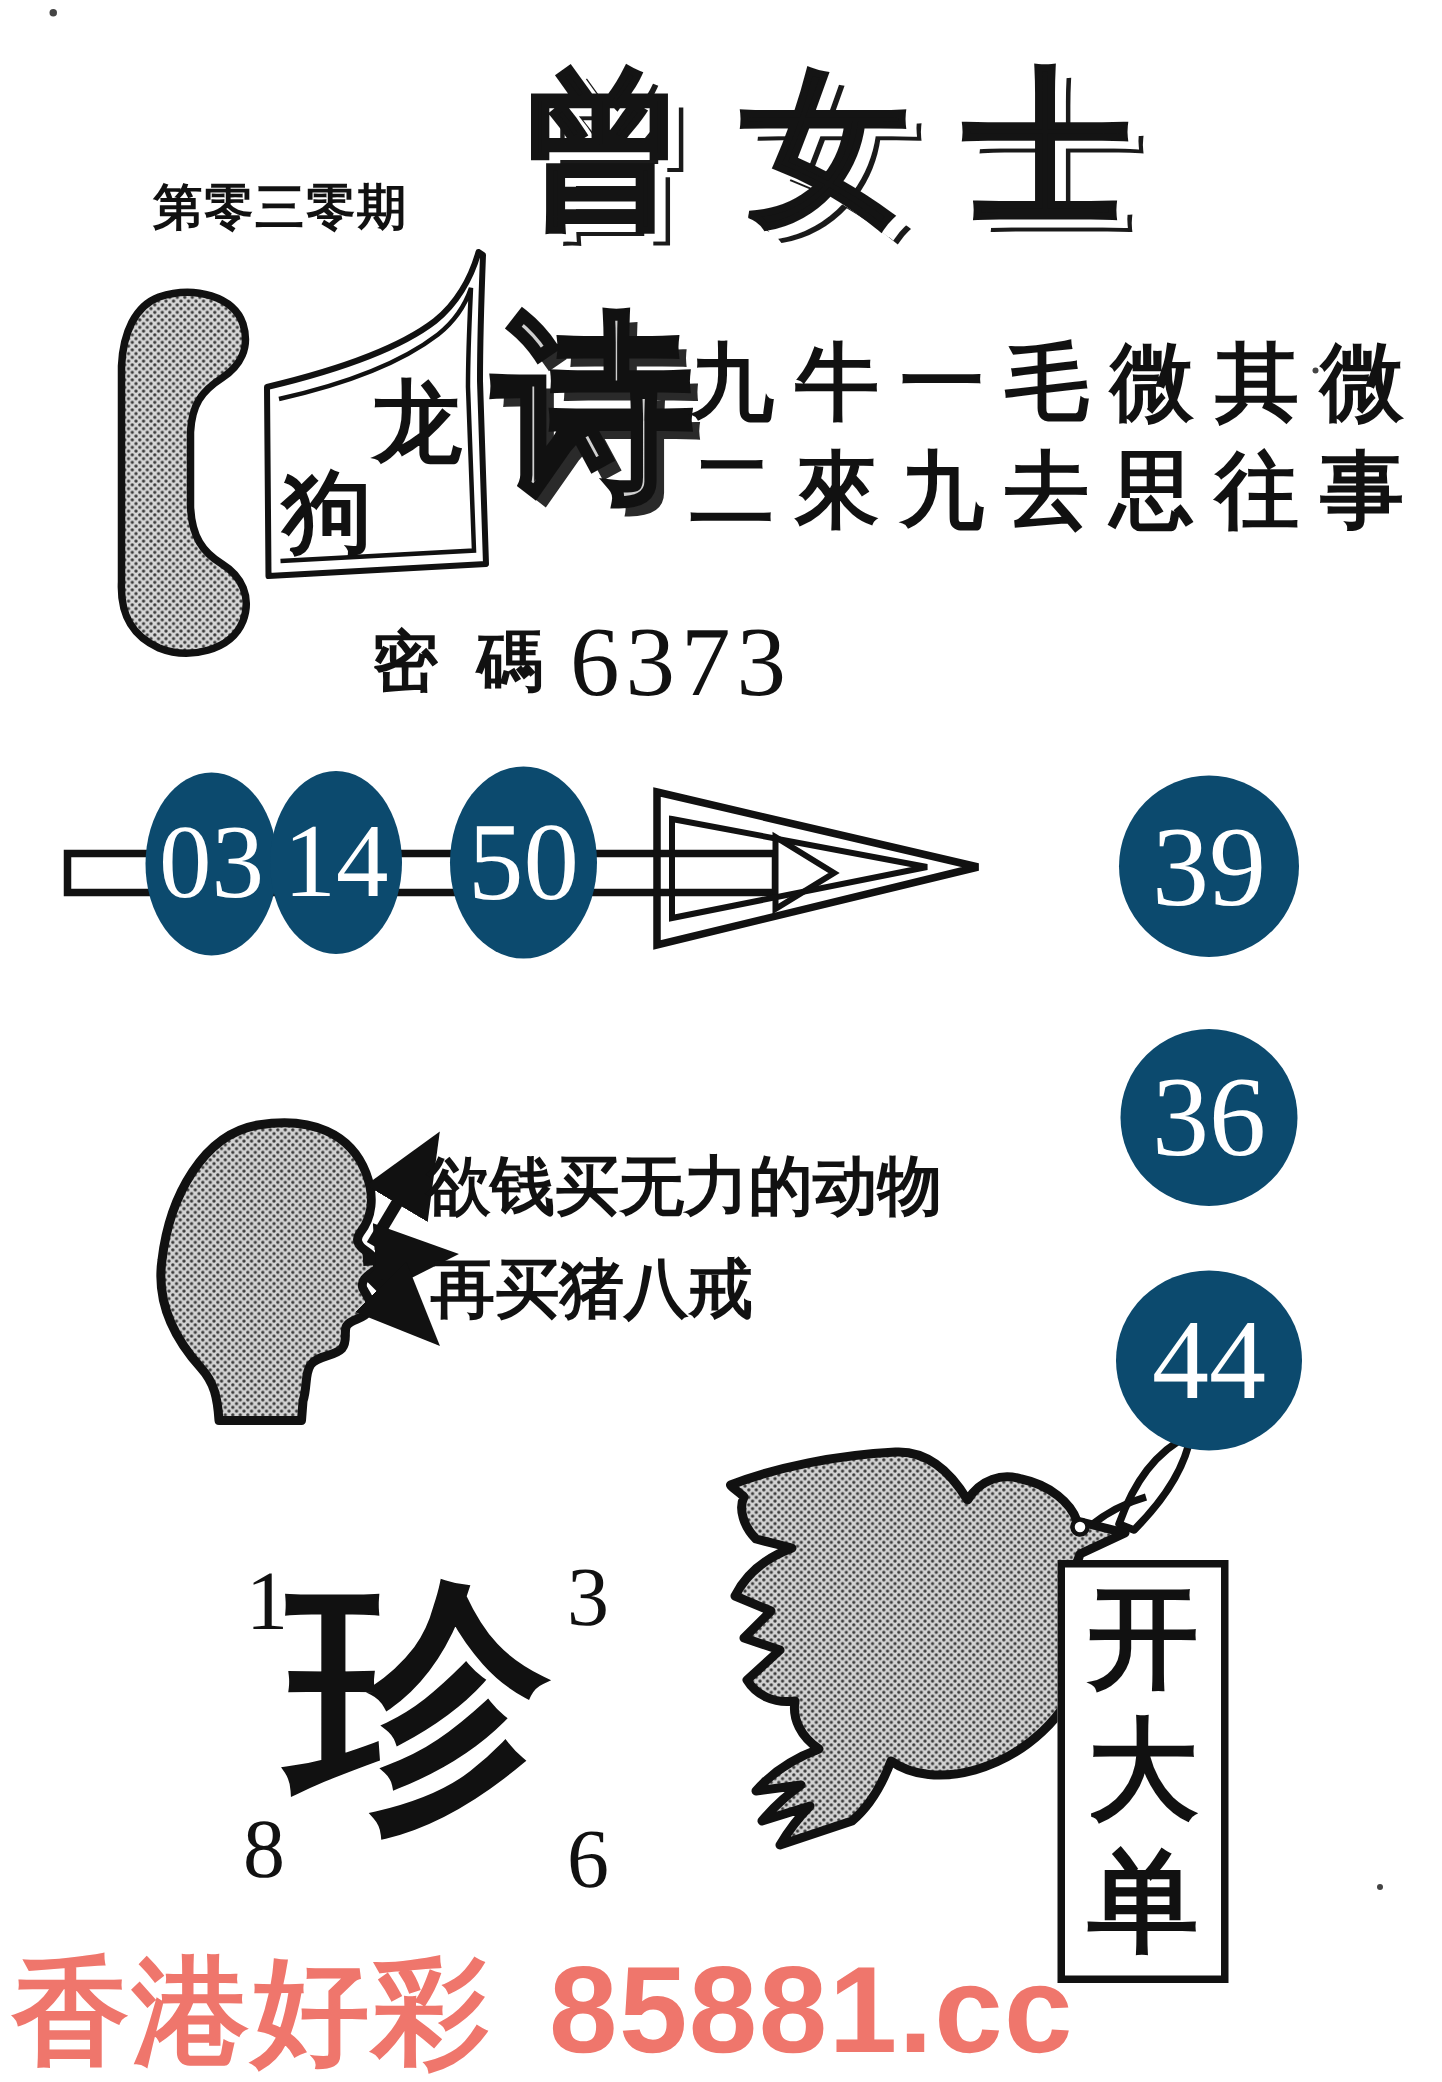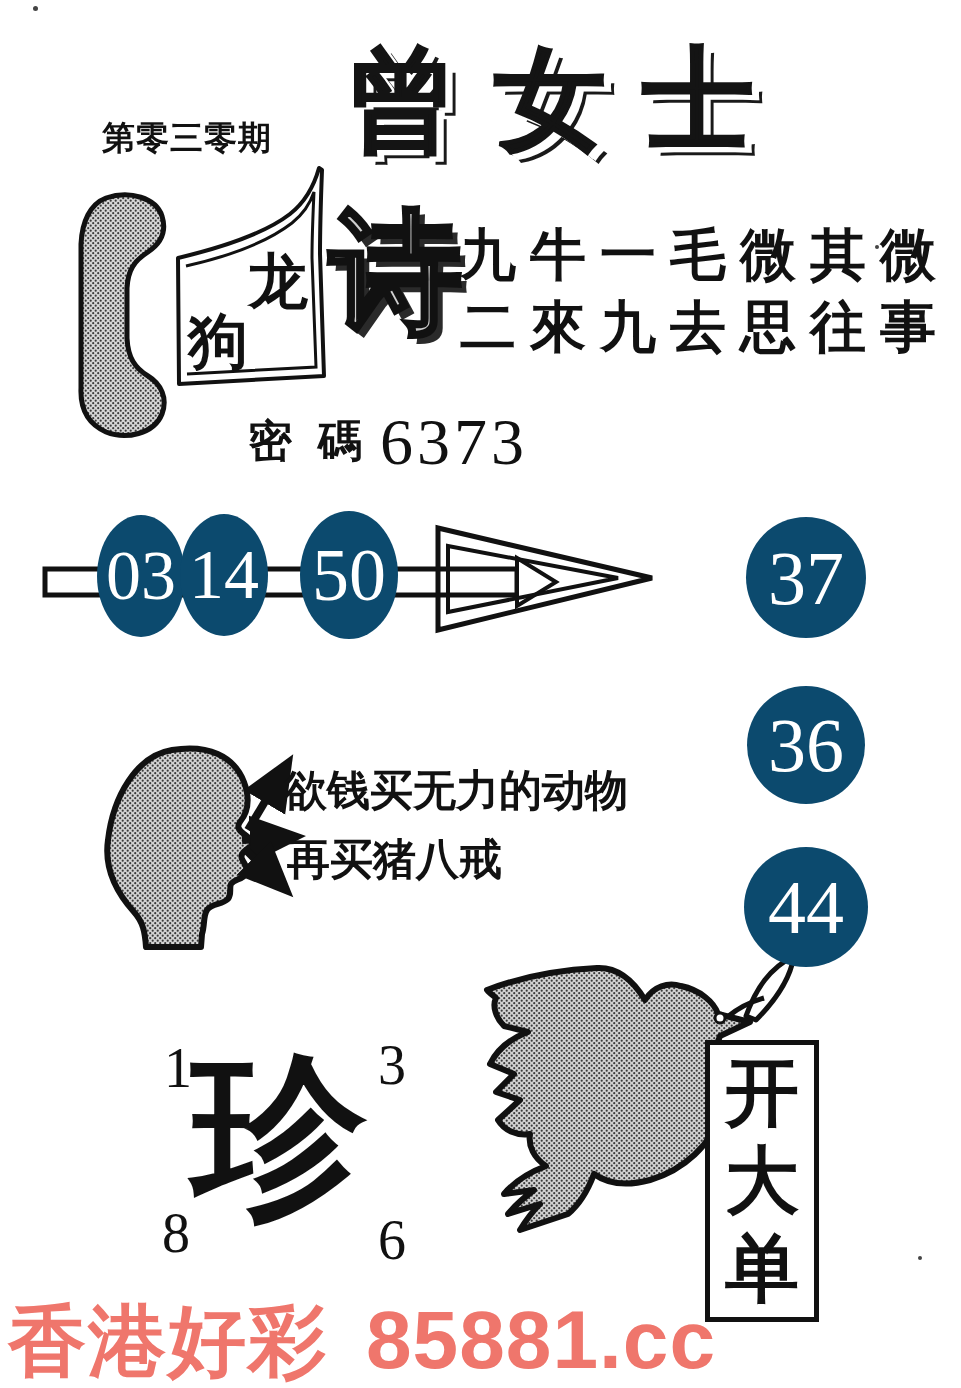--- a/index.html
+++ b/index.html
@@ -107,21 +107,21 @@
   <svg class="abs" style="left:40px;top:508px;z-index:1;" width="625" height="155" viewBox="0 0 625 155">
     <rect x="5" y="61" width="472" height="26" fill="#fff" stroke="#111" stroke-width="5"></rect>
     <polygon points="477,50 516,74 477,98" fill="#fff" stroke="#111" stroke-width="4"></polygon>
     <polygon points="398,20 612,70 398,122" fill="none" stroke="#111" stroke-width="5"></polygon>
     <polygon points="408,38 578,70 408,104" fill="none" stroke="#111" stroke-width="4"></polygon>
   </svg>
   <div class="ball b03">03</div>
   <div class="ball b14">14</div>
   <div class="ball b27">50</div>
 
-  <div class="ball b23">37</div>
+  <div class="ball b23">39</div>
   <div class="ball b36">36</div>
   <div class="ball b44">44</div>
 
   <svg class="abs" style="left:84px;top:742px;" width="185" height="212" viewBox="0 0 185 212">
     <defs>
       <pattern id="hth" width="5" height="5" patternUnits="userSpaceOnUse">
         <rect width="5" height="5" fill="#d2d2d2"></rect>
         <circle cx="1.2" cy="1.2" r="1.1" fill="#3a3a3a"></circle>
         <circle cx="3.7" cy="3.7" r="1.1" fill="#3a3a3a"></circle>
       </pattern>

